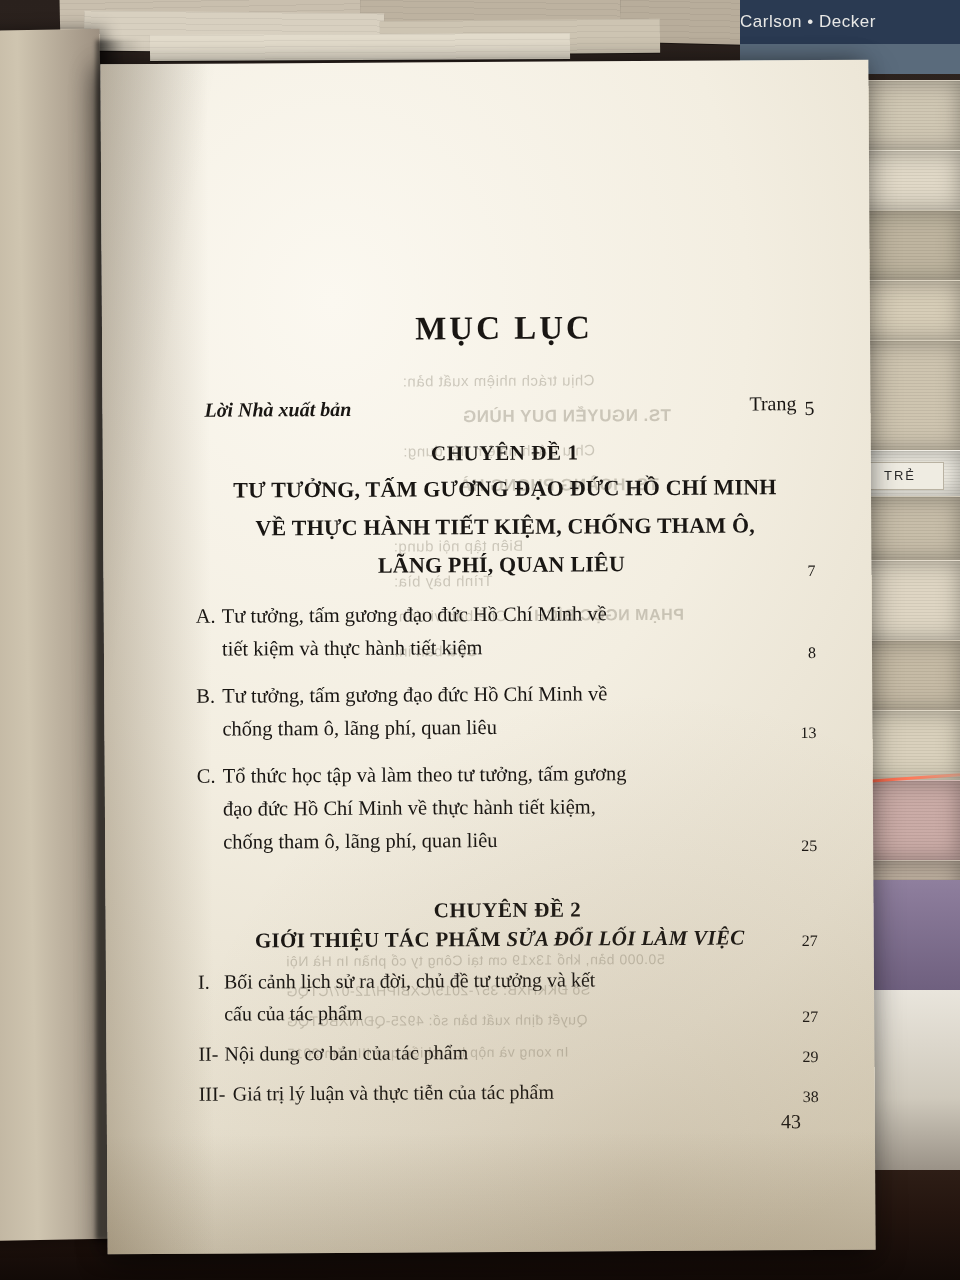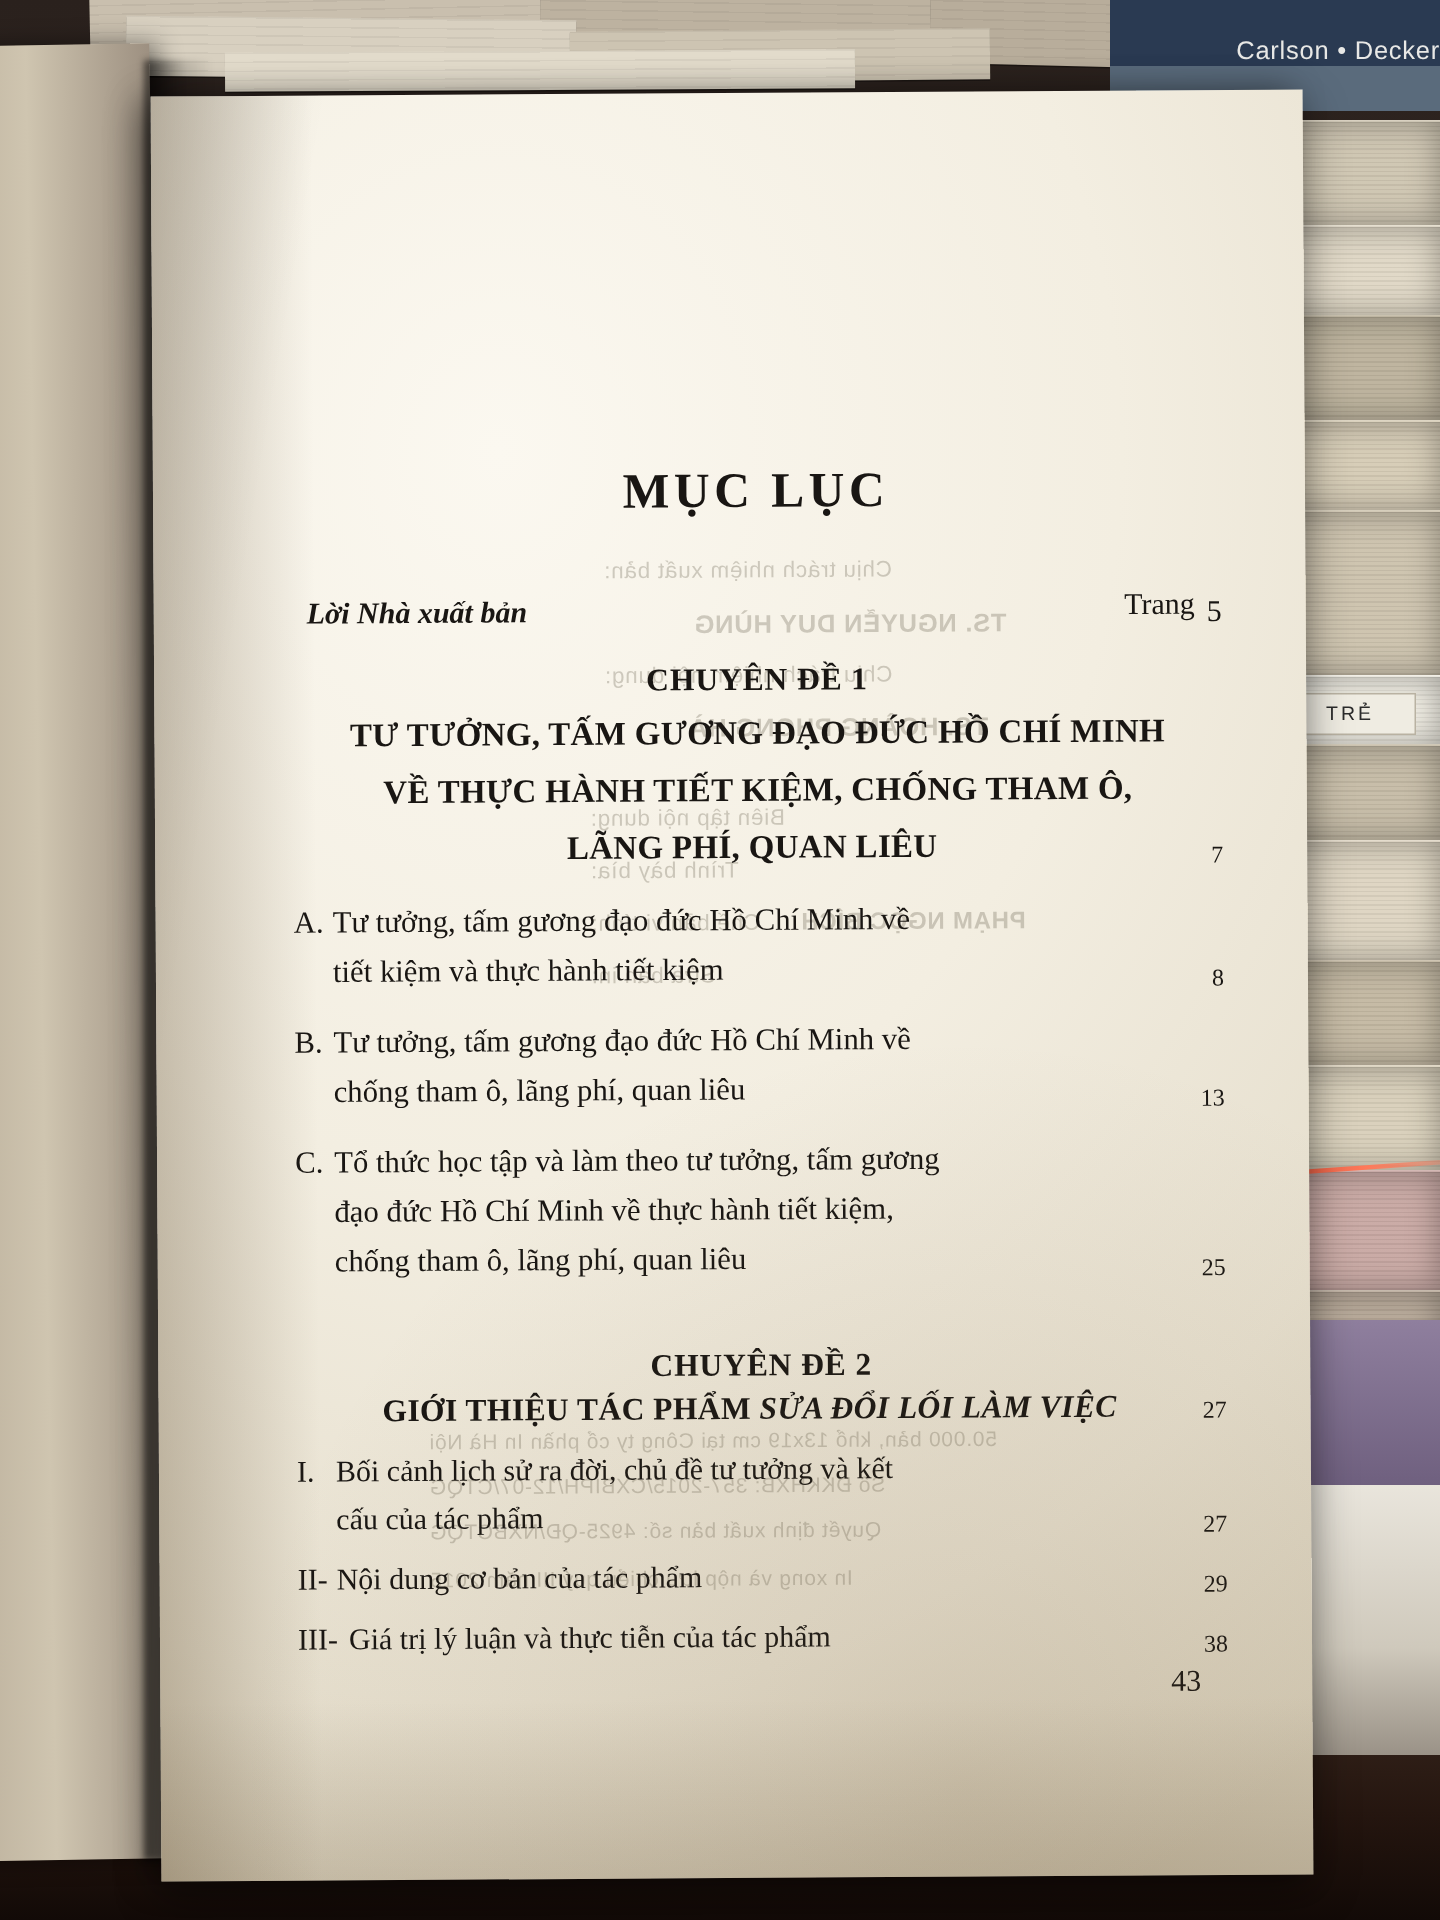--- a/index.html
+++ b/index.html
@@ -63,23 +63,23 @@
     box-shadow: inset 0 0 22px rgba(0,0,0,.35);
   }
   .bk .edge {
     position:absolute; left:0; top:0; width:100%; height:100%;
     background: repeating-linear-gradient(180deg, rgba(0,0,0,.09) 0px, rgba(0,0,0,.09) 1px, rgba(255,255,255,.05) 1px, rgba(255,255,255,.05) 3px);
     opacity:.6;
   }
   .topbook { position:absolute; right:0; top:0; width:220px; height:46px; background:#2a3a52; }
   .topbook2 { position:absolute; right:0; top:44px; width:220px; height:30px; background:#5a6b7c; }
   .carlson-label {
-    position:absolute; right:0; top:20px; width:220px; height:28px;
+    position:absolute; right:0; top:8px; width:220px; height:28px;
     color:#e8e8e6; font-family:"Liberation Sans", sans-serif; font-size:17px;
-    letter-spacing:.5px; text-align:right; line-height:28px;
+    letter-spacing:.5px; text-align:left; line-height:28px;
   }
 
   .blue-tape {
     position:absolute; left:44px; top:352px; width:34px; height:96px;
     background:#2ea3c8; border-radius:3px; box-shadow:0 2px 6px rgba(0,0,0,.5);
     transform: rotate(2deg);
   }
   .tre-label {
     position:absolute; left:96px; top:462px; width:86px; height:26px;
     background:#efece2; color:#2b2b2b; font-family:"Liberation Sans", sans-serif;

